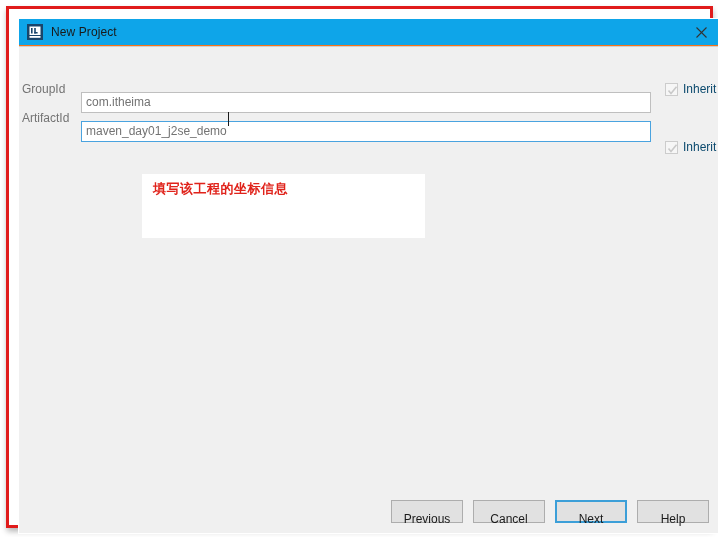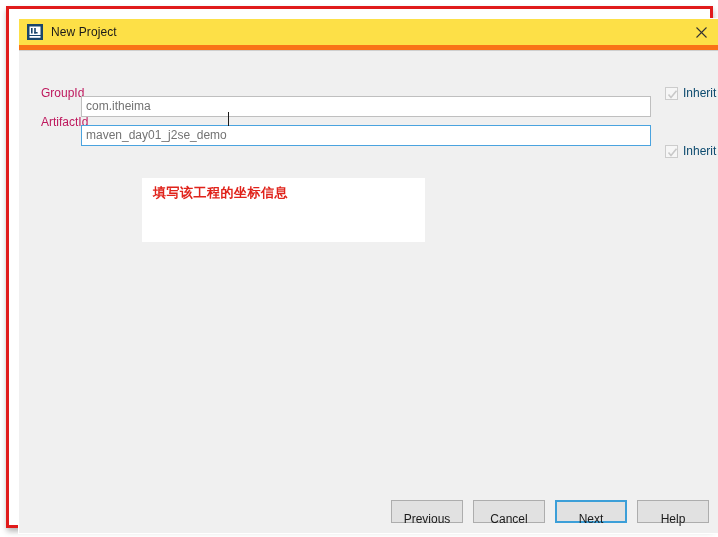--- a/index.html
+++ b/index.html
@@ -55,24 +55,24 @@
     border: 1px solid #ffffff;
     display: flex;
     flex-direction: column;
   }
 
   
   .titlebar {
     position: relative;
     height: 26px;
     min-height: 26px;
-    background: #fde047;
+    background: #0ea5e9;
     display: flex;
     align-items: center;
-    border-bottom: 5px solid #f97316;
+    border-bottom: 1px solid #f97316;
   }
   .title-icon {
     width: 16px;
     height: 16px;
     margin-left: 8px;
     margin-right: 8px;
     flex: 0 0 auto;
     display: block;
   }
   .title-text {
@@ -116,24 +116,24 @@
     height: 22px;
     display: flex;
     align-items: center;
   }
   .row-groupid   { top: 31px; }
   .row-artifactid{ top: 60px; }
   .row-version   { top: 89px; }
 
   .field-label {
     position: absolute;
-    left: 22px;
+    left: 3px;
     width: 56px;
     font-size: 12px;
-    color: #be185d;
+    color: #737373;
     white-space: nowrap;
     line-height: 22px;
   }
 
   .text-field {
     position: absolute;
     left: 62px;
     width: 570px;
     height: 21px;
     box-sizing: border-box;

